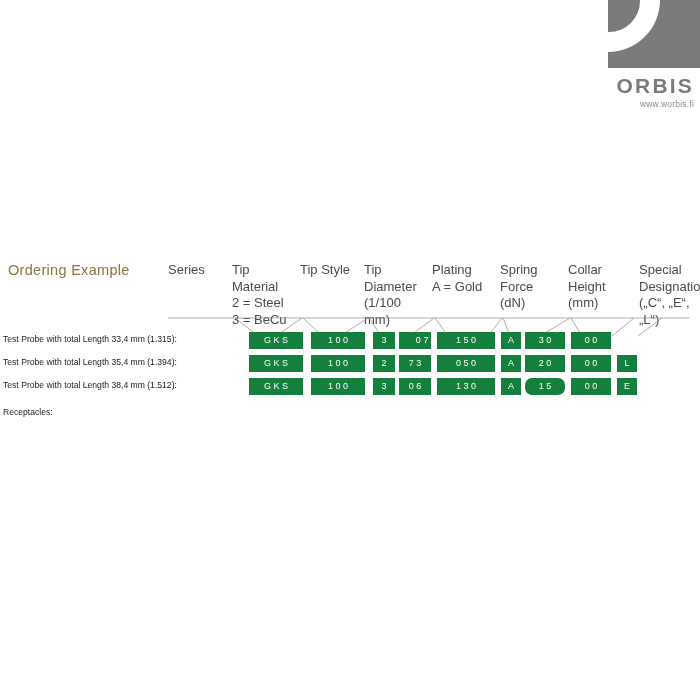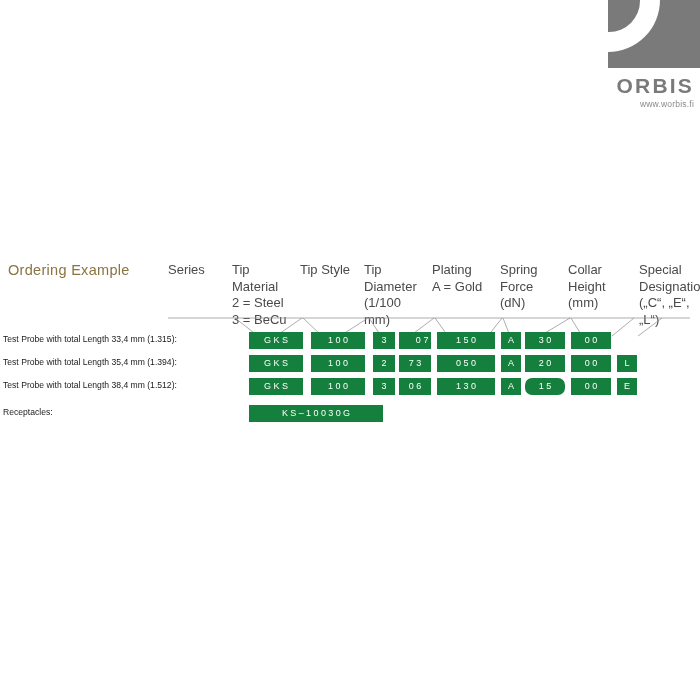--- a/index.html
+++ b/index.html
@@ -216,17 +216,16 @@
         <div class="cell" style="left: 373px; width: 22px;">3</div>
         <div class="cell" style="left: 399px; width: 32px;">06</div>
         <div class="cell" style="left: 437px; width: 58px;">130</div>
         <div class="cell" style="left: 501px; width: 20px;">A</div>
         <div class="cell" style="left: 525px; width: 40px; border-radius: 7px;">15</div>
         <div class="cell" style="left: 571px; width: 40px;">00</div>
         <div class="cell" style="left: 617px; width: 20px;">E</div>
       </div>
       <div class="row" style="top: 155px; padding-left: 8px;">
         <div class="row-label">Receptacles:</div>
-        <div class="cell recept" style="left: 249px; width: 134px;">KS–10030G</div>
       </div>
     </div>
 
 </div>
 
 </body></html>

